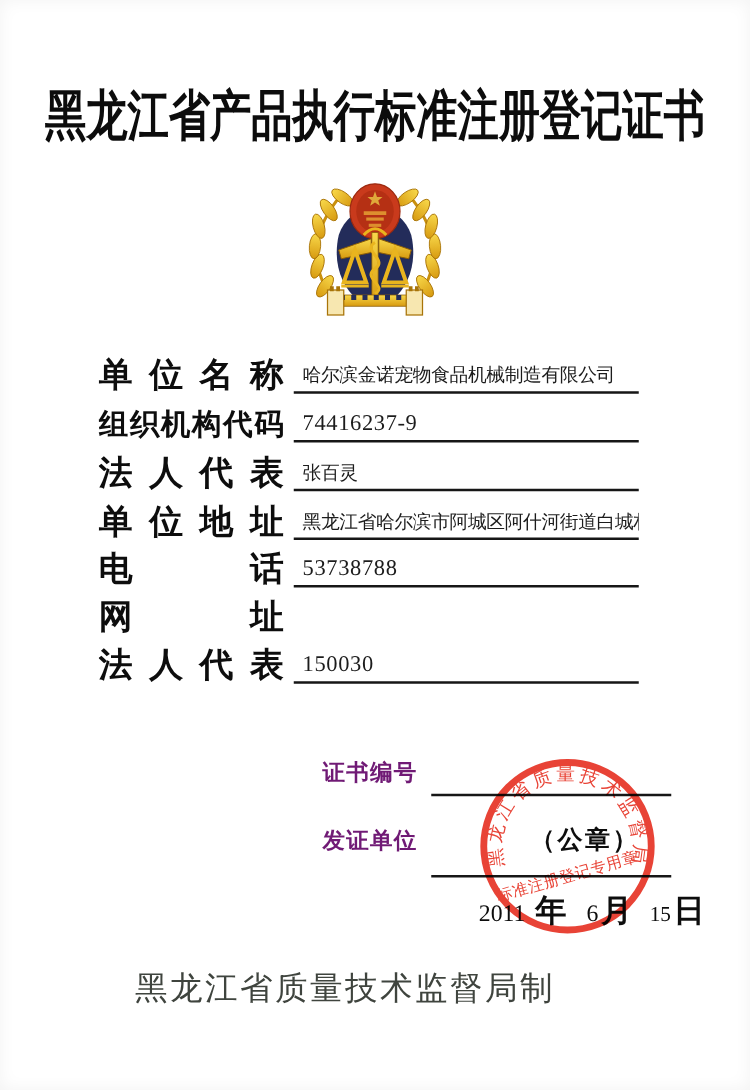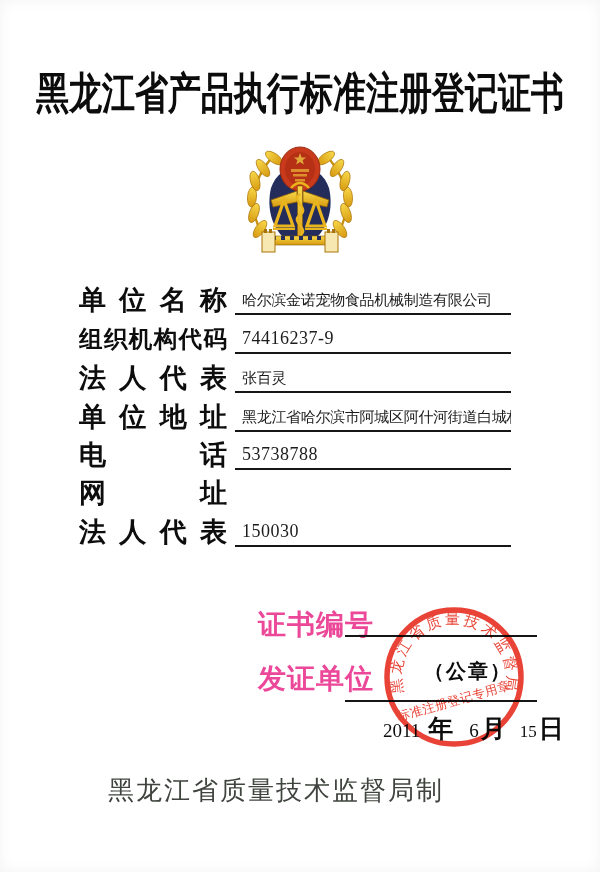--- a/index.html
+++ b/index.html
@@ -34,21 +34,21 @@
     flex:1; border-bottom:2px solid #161616;
     font-family:"Liberation Serif", serif; color:#1c1c1c;
     padding:0 2px 3px 7px; white-space:pre; overflow:hidden;
   }
   .v-cjk { font-size:15px; letter-spacing:-0.3px; }
   .v-num { font-size:18px; letter-spacing:0.5px; }
   .v-url { font-size:15px; }
 
   .iss-label {
     position:absolute; font-family:"Liberation Sans", sans-serif;
-    font-weight:700; font-size:28px; letter-spacing:1px; color:#ec4899; white-space:nowrap;
+    font-weight:700; font-size:18px; letter-spacing:1px; color:#701a75; white-space:nowrap;
   }
   .iss-line { position:absolute; height:2px; background:#161616; width:192px; left:345px; }
   .stamp-hint {
     position:absolute; font-family:"Liberation Sans", sans-serif;
     font-weight:700; font-size:20px; letter-spacing:2px; color:#0d0d0d; white-space:nowrap;margin-left:48px;
   }
   .date-row {
     position:absolute; left:383px; top:712px; display:flex; align-items:baseline;
     color:#0d0d0d; white-space:nowrap;
   }

